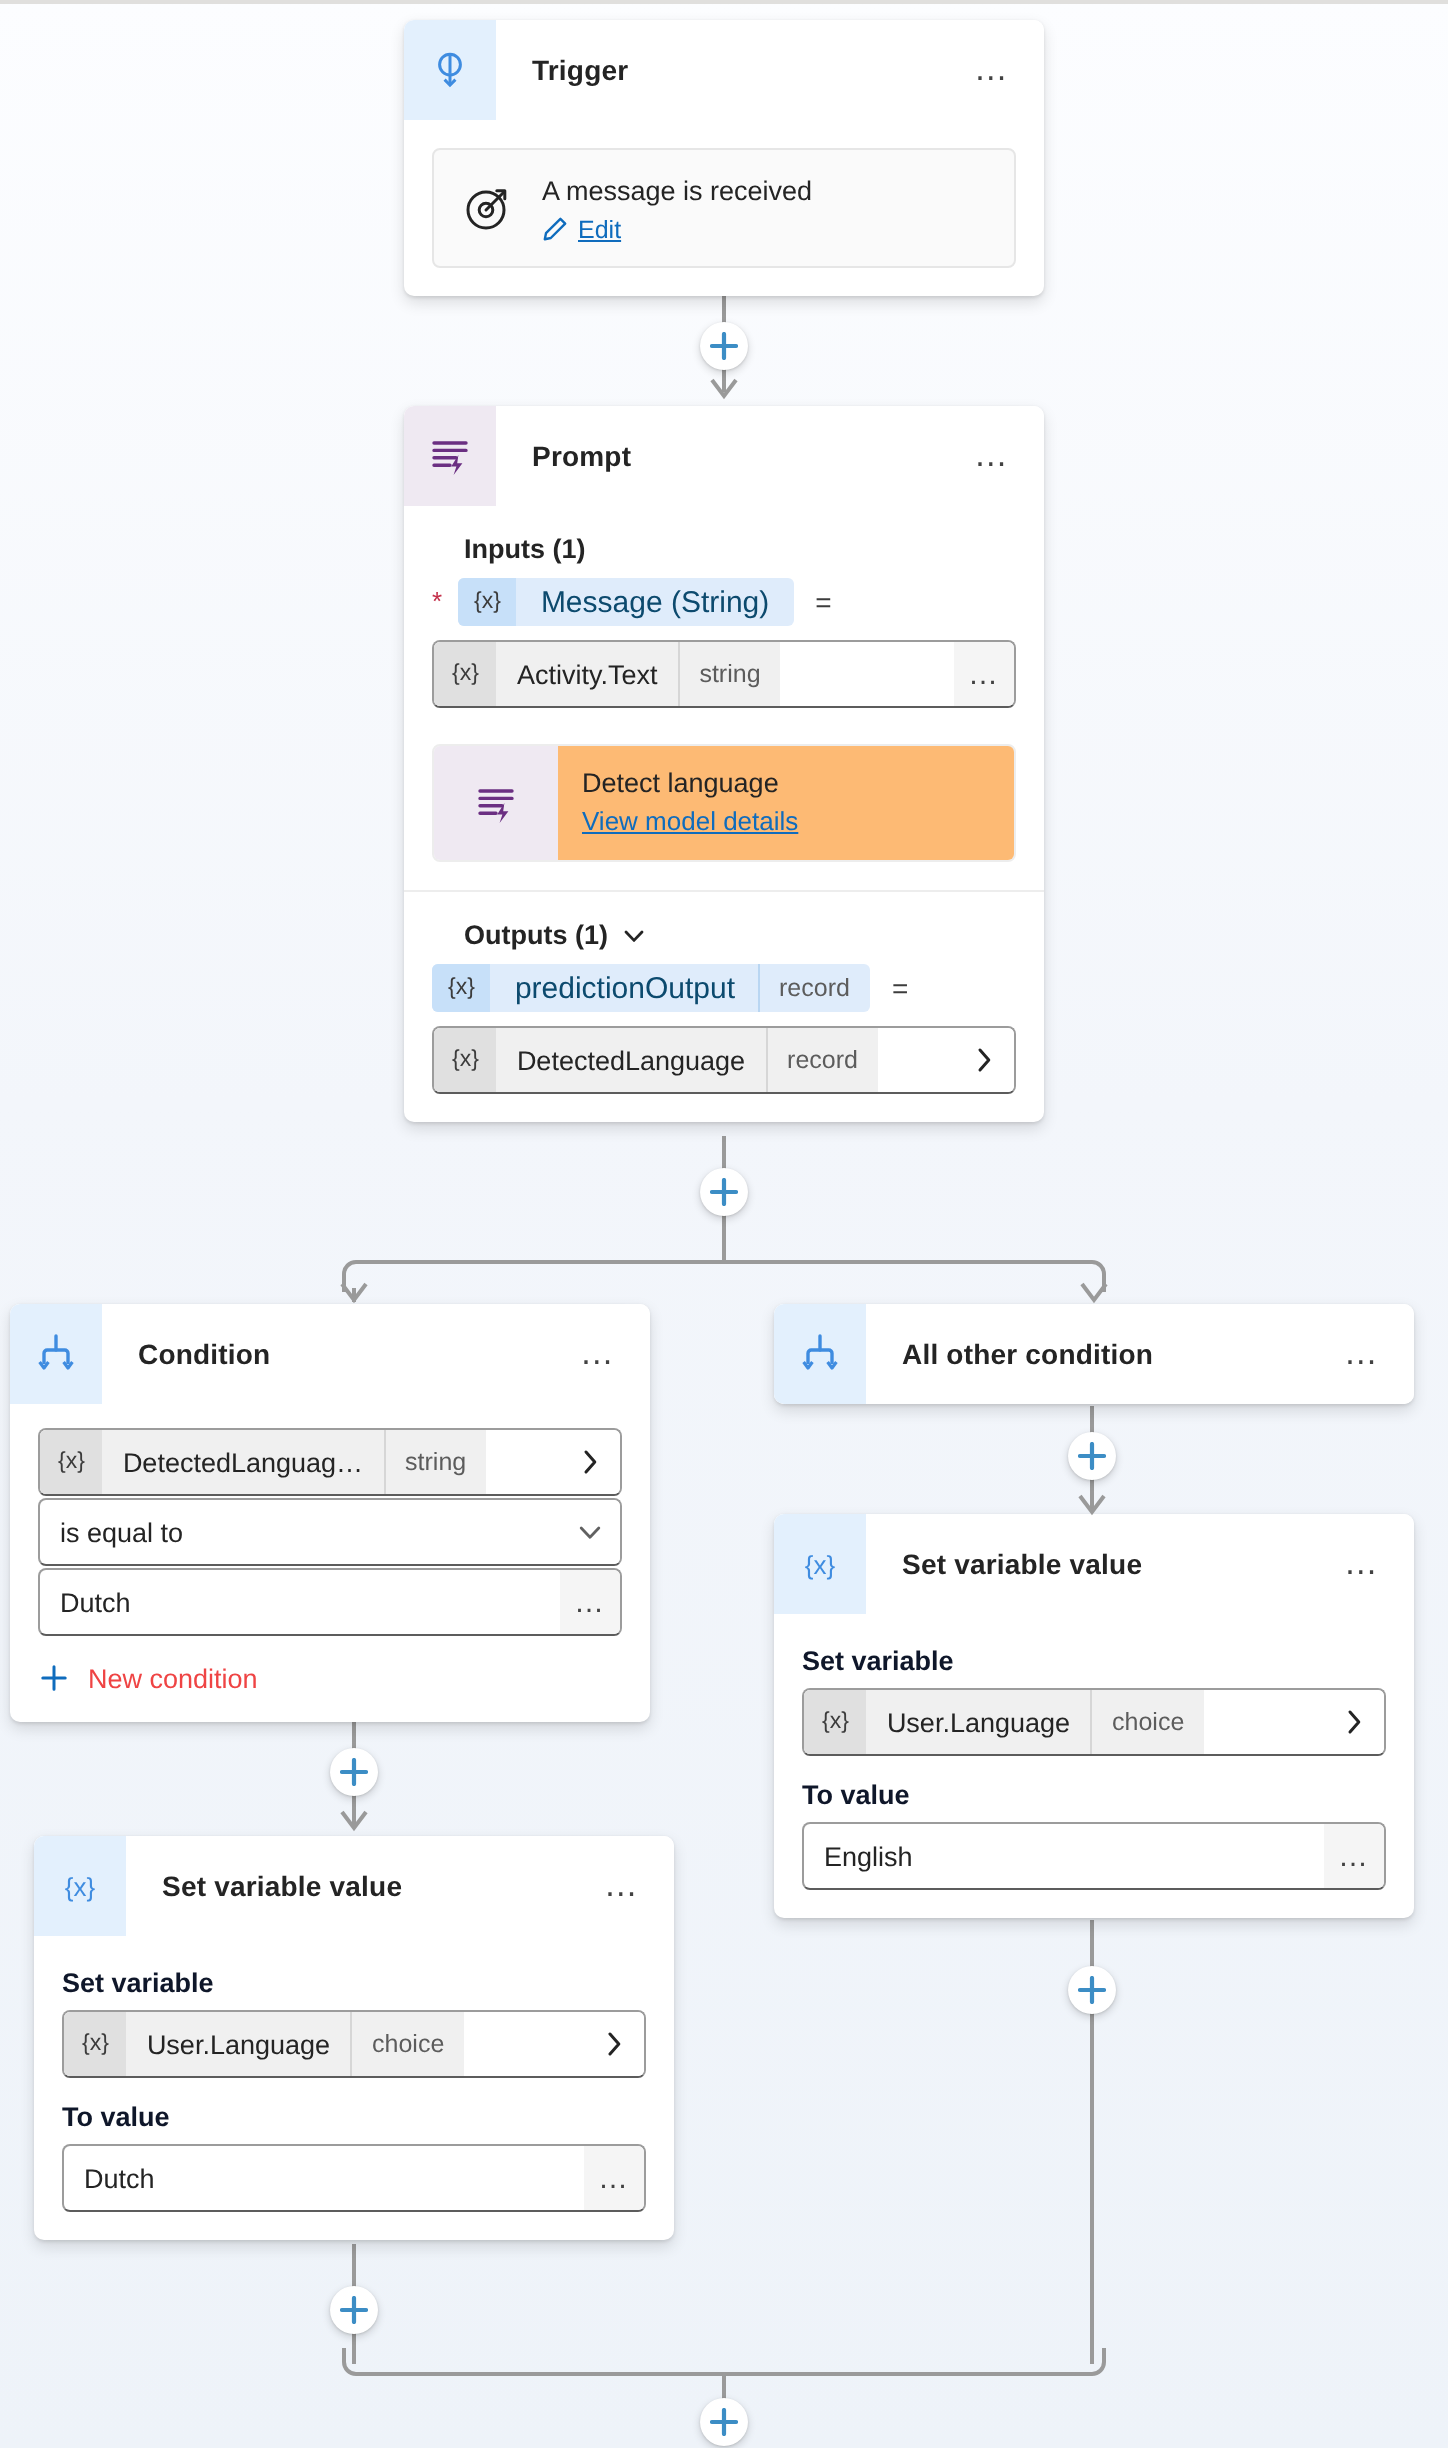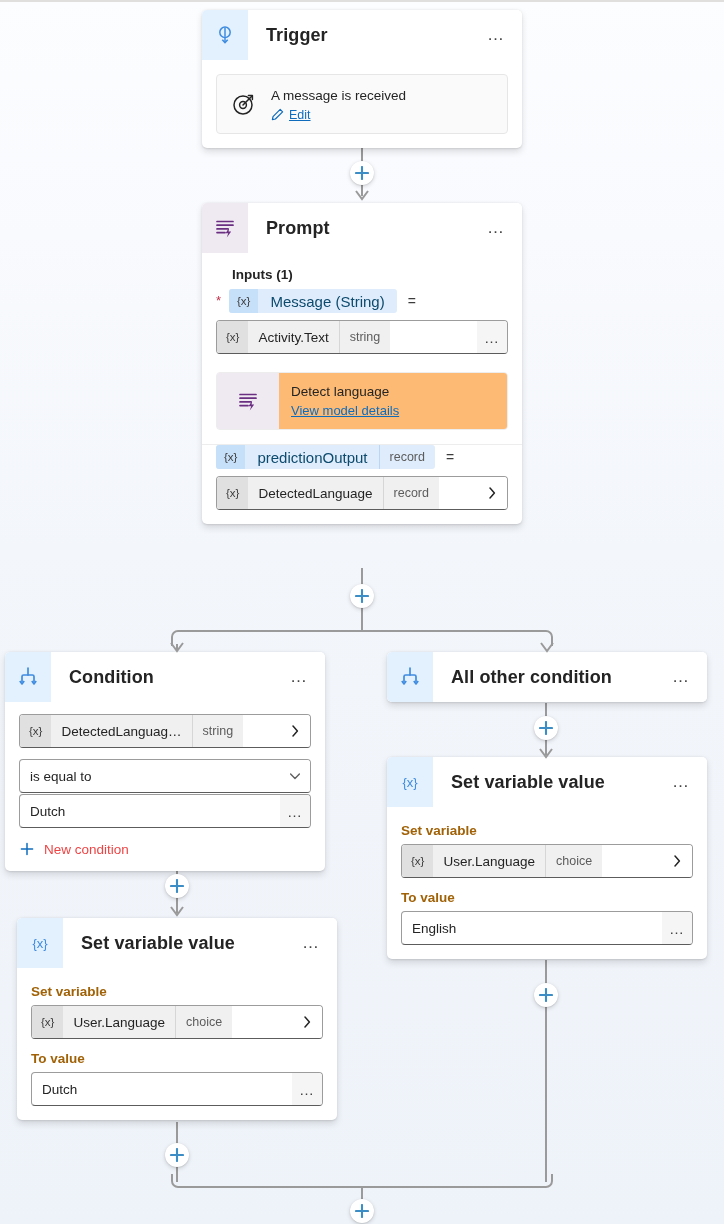--- a/index.html
+++ b/index.html
@@ -38,21 +38,21 @@
   }
   .node-icon {
     width: 46px; min-width: 46px;
     display: flex; align-items: center; justify-content: center;
   }
   .icon-blue  { background: #e3f0fd; }
   .icon-purple{ background: #efe9f2; }
   .node-title {
     flex: 1;
     display: flex; align-items: center;
-    font-size: 18px; font-weight: 700; letter-spacing: .1px;
+    font-size: 14px; font-weight: 700; letter-spacing: .1px;
     color: #242424;
     padding-left: 18px;
   }
   .ellipsis {
     width: 40px; display: flex; align-items: center; justify-content: center;
     color: #424242; font-size: 17px; letter-spacing: 1.2px;
     padding-right: 6px;
     cursor: pointer;
     user-select: none;
   }
@@ -92,21 +92,21 @@
   }
   .model-text { background: #fdba74; flex: 1; padding: 10px 12px; }
   .model-title { font-size: 13.5px; color: #242424; line-height: 18px; }
   .model-link {
     font-size: 13px; color: #0f6cbd; text-decoration: underline; cursor: pointer;
     display: inline-block; margin-top: 2px;
   }
 
   
   .field-label {
-    font-size: 13.5px; font-weight: 700; color: #a16207;
+    font-size: 13.5px; font-weight: 700; color: #0f172a;
     margin: 14px 0 6px 0;
   }
   .field-label.tight { margin-top: 12px; }
   .sec-label-row { display: flex; align-items: center; gap: 7px; margin: 14px 0 7px 16px; }
   .sec-label { font-size: 13.5px; font-weight: 700; color: #242424; }
 
   .pill-row { display: flex; align-items: center; gap: 6px; }
   .req-star { color: #c4314b; font-size: 13px; line-height: 10px; width: 7px; }
   .pill {
     display: inline-flex; align-items: stretch;
@@ -380,20 +380,28 @@
         <div class="model-text">
           <div class="model-title">Detect language</div>
           <a class="model-link">View model details</a>
         </div>
       </div>
     </div>
 
     <div class="section-divider"></div>
 
     <div class="node-body">
+      <div class="sec-label-row">
+        <span class="sec-label">Outputs (1)</span>
+        <span>
+          <svg width="12" height="12" viewBox="0 0 12 12" class="gl">
+              <path d="M2 4 L6 8.2 L10 4" fill="none" stroke="#242424" stroke-width="1.4" stroke-linecap="round" stroke-linejoin="round"></path>
+            </svg>
+        </span>
+      </div>
       <div class="pill-row">
         <span class="pill">
           <span class="tok">{x}</span>
           <span class="pname">predictionOutput</span>
           <span class="ptype">record</span>
         </span>
         <span class="eq">=</span>
       </div>
       <div class="vfield" style="margin-top:7px;">
         <span class="vchip" style="flex:0 0 auto;">
@@ -431,21 +439,21 @@
           <span class="vname">DetectedLanguag…</span>
           <span class="vtype">string</span>
         </span>
         <span class="vspacer"></span>
         <span class="vbtn chev">
           <svg width="12" height="14" viewBox="0 0 12 14" class="gl">
               <path d="M4 2 L8.4 7 L4 12" fill="none" stroke="#242424" stroke-width="1.5" stroke-linecap="round" stroke-linejoin="round"></path>
             </svg>
         </span>
       </div>
-      <div class="vfield" style="margin-top:11px;">
+      <div class="vfield" style="margin-top:1px;">
         <span class="vtext">is equal to</span>
         <span class="vbtn chev">
           <svg width="14" height="12" viewBox="0 0 14 12" class="gl">
               <path d="M2.6 4 L7 8.6 L11.4 4" fill="none" stroke="#616161" stroke-width="1.4" stroke-linecap="round" stroke-linejoin="round"></path>
             </svg>
         </span>
       </div>
       <div class="vfield" style="margin-top:1px;">
         <span class="vtext">Dutch</span>
         <span class="vbtn dots">…</span>

